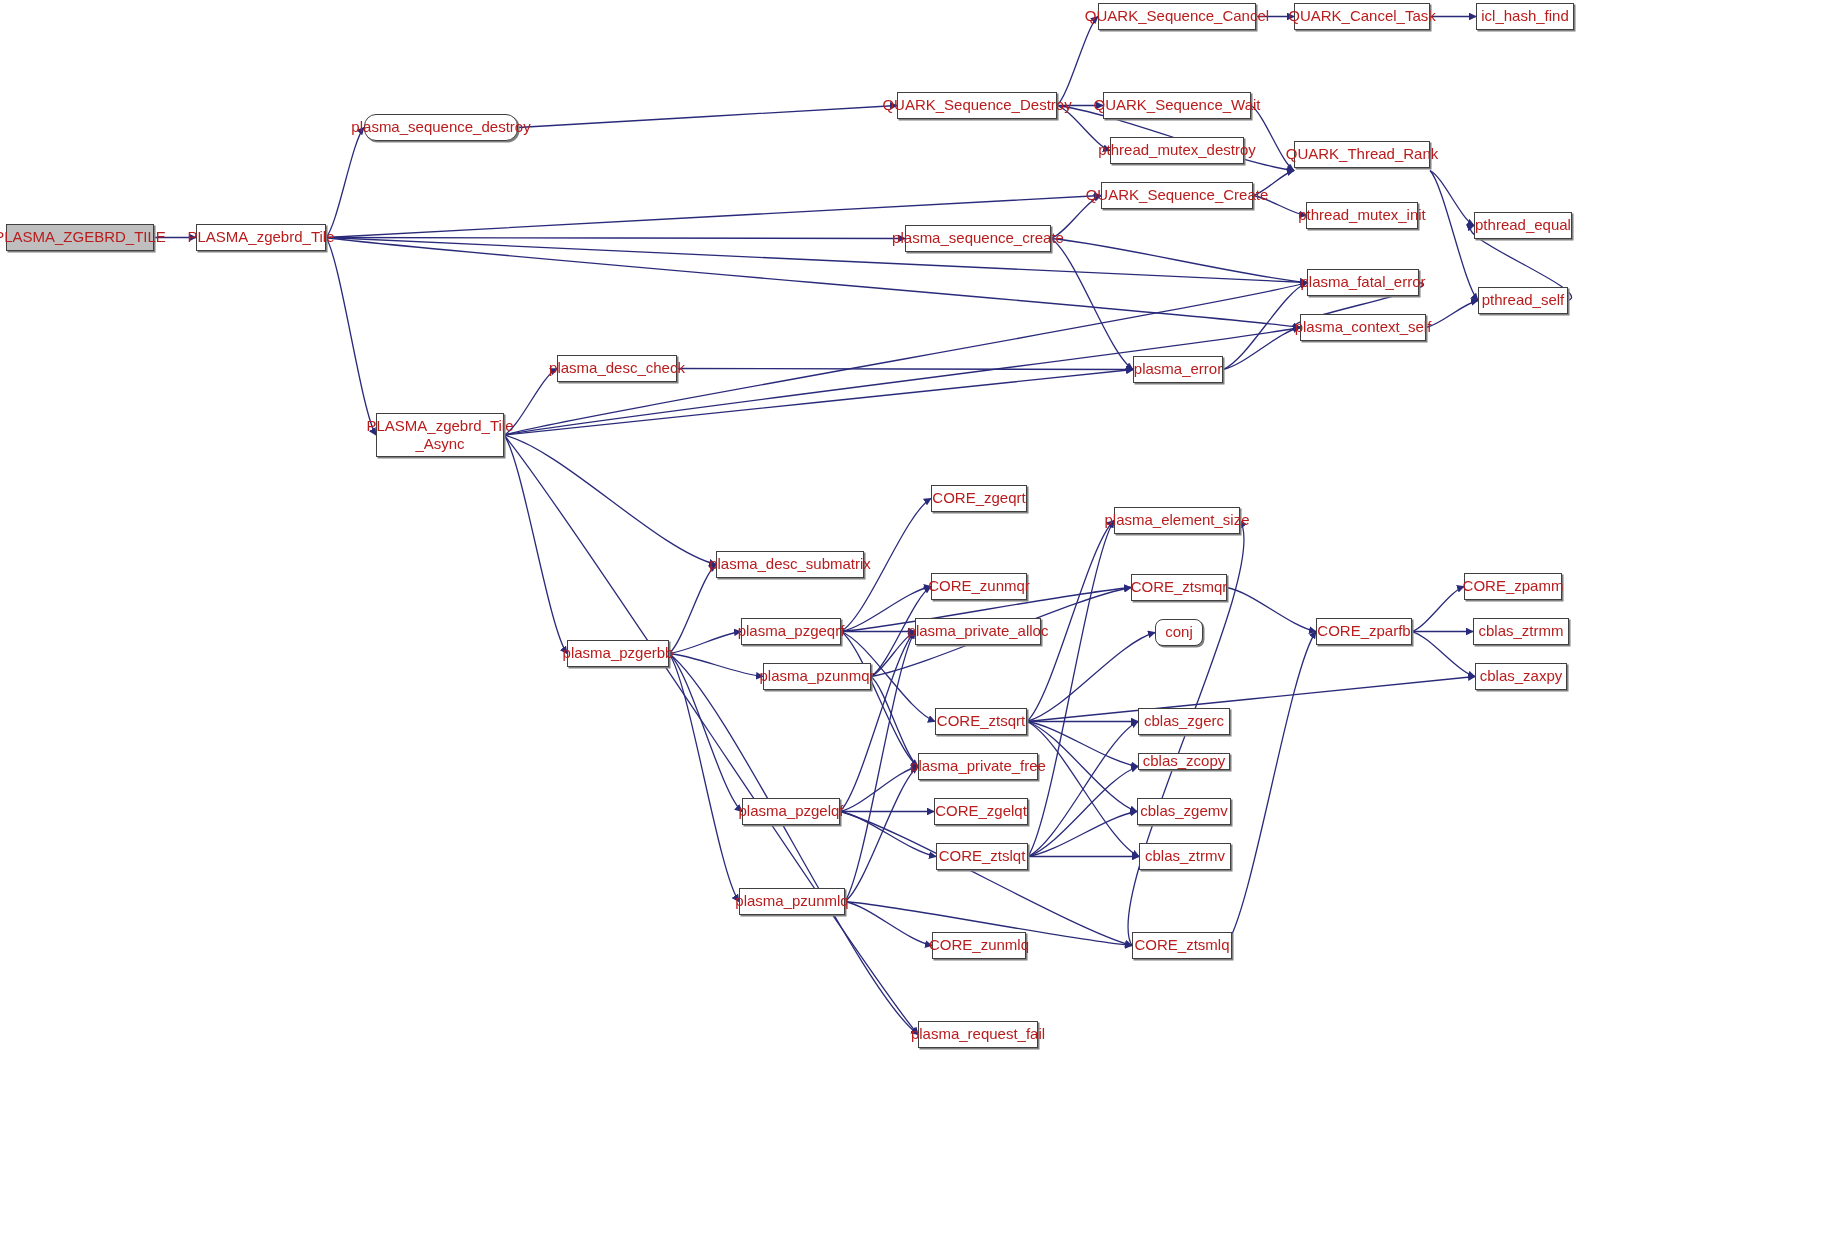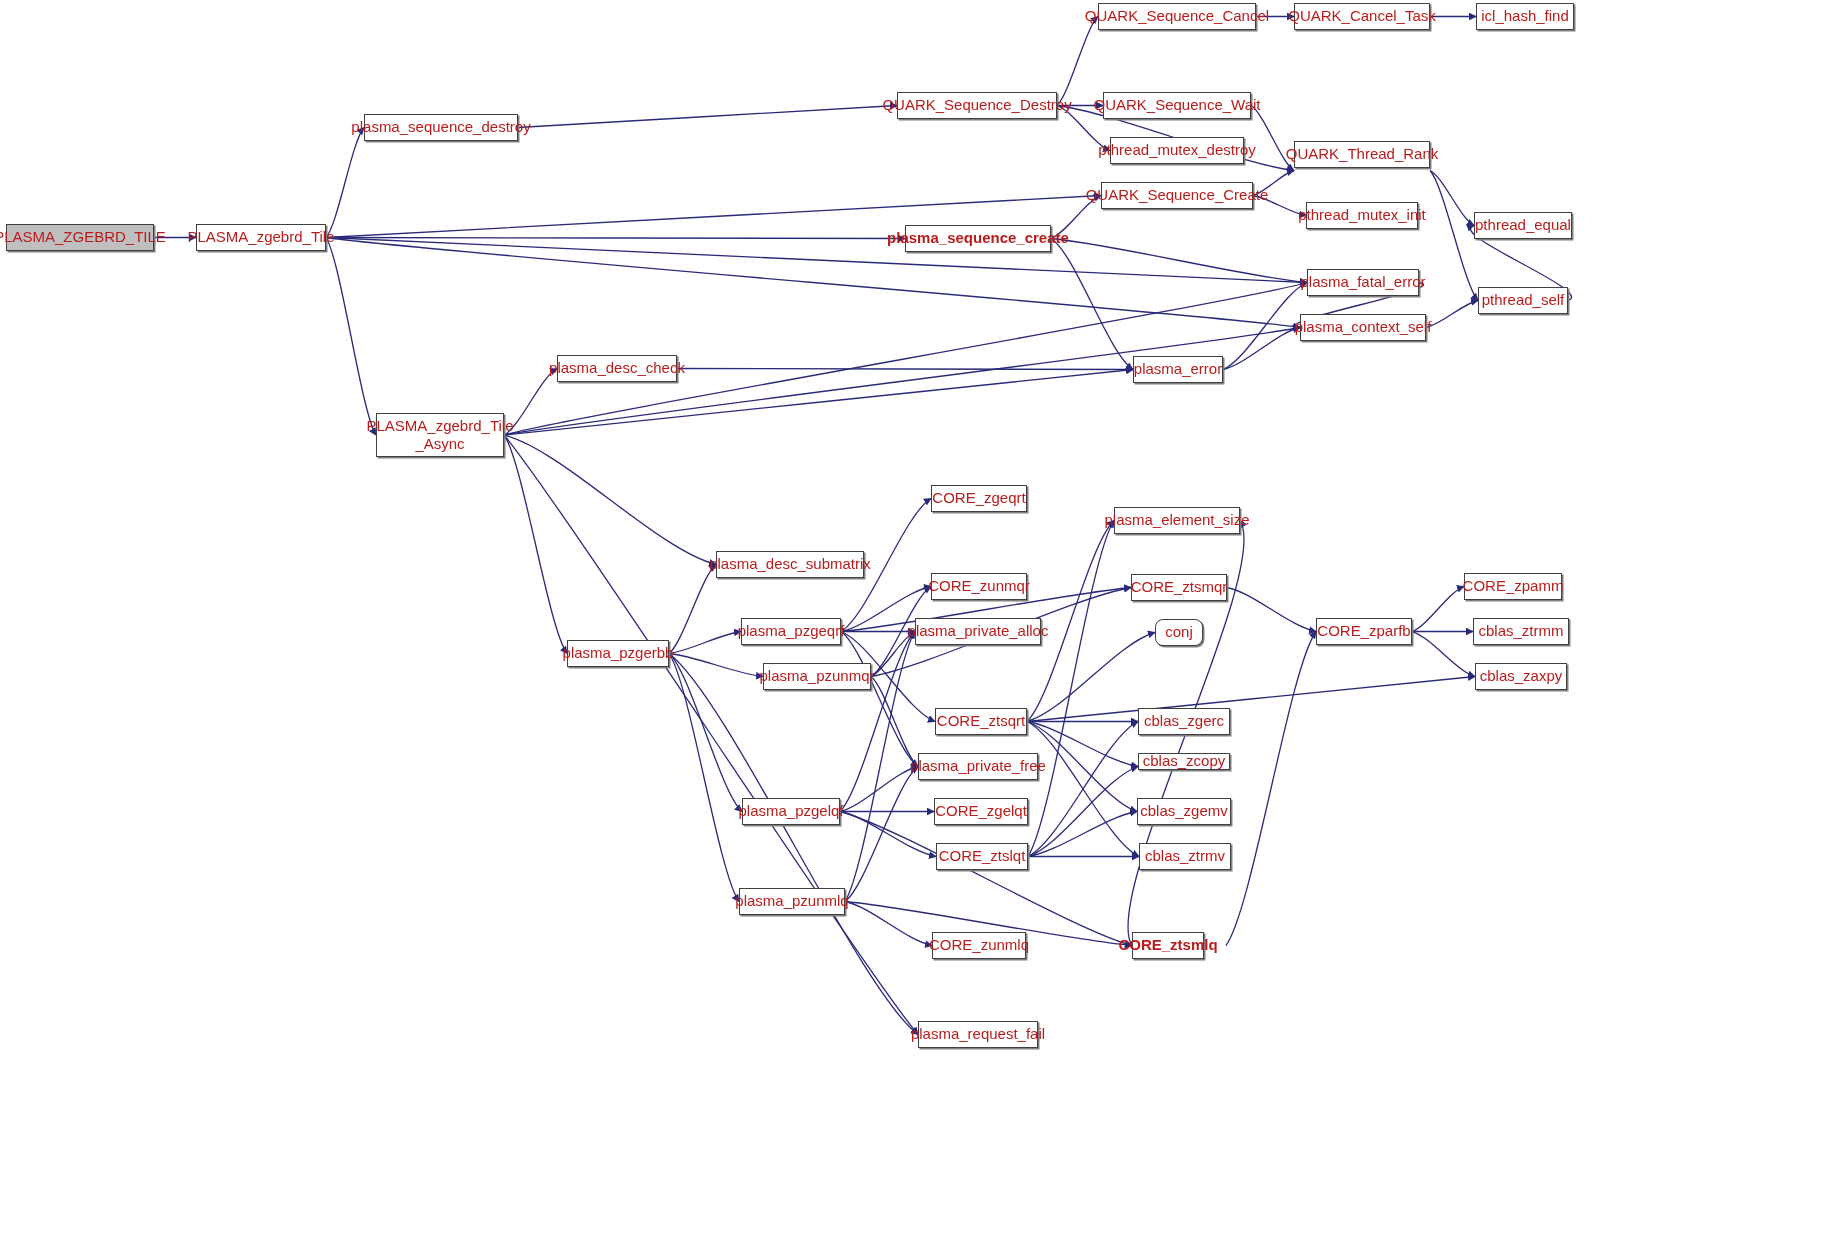--- a/index.html
+++ b/index.html
@@ -102,33 +102,33 @@
         <path d="M 845 901.5 C 866.9 885.3 896.1 782.7 918 766.5" marker-end="url(#arrow)"></path>
         <path d="M 845 901.5 C 871.1 906.78 905.9 940.22 932 945.5" marker-end="url(#arrow)"></path>
         <path d="M 845 901.5 C 905 906.78 1072 940.22 1132 945.5" marker-end="url(#arrow)"></path>
         <path d="M 1226 945.5 C 1253 907.82 1289 669.18 1316 631.5" marker-end="url(#arrow)"></path>
         <path d="M 1132 945.5 C 1099.6 894.5 1272.4 571.5 1240 520.5" marker-end="url(#arrow)"></path>
       </g>
   </svg>
   <div id="node-layer">
       <div class="node root" style="left: 6px; top: 224px; width: 148px; height: 27px;">PLASMA_ZGEBRD_TILE</div>
       <div class="node" style="left: 196px; top: 224px; width: 130px; height: 27px;">PLASMA_zgebrd_Tile</div>
-      <div class="node" style="left: 364px; top: 114px; width: 154px; height: 27px;">plasma_sequence_destroy</div>
+      <div class="node" style="left: 364px; top: 114px; width: 154px; height: 27px; border-radius: 12px;">plasma_sequence_destroy</div>
       <div class="node" style="left: 897px; top: 92px; width: 160px; height: 27px;">QUARK_Sequence_Destroy</div>
       <div class="node" style="left: 1098px; top: 3px; width: 158px; height: 27px;">QUARK_Sequence_Cancel</div>
       <div class="node" style="left: 1294px; top: 3px; width: 136px; height: 27px;">QUARK_Cancel_Task</div>
       <div class="node" style="left: 1476px; top: 3px; width: 98px; height: 27px;">icl_hash_find</div>
       <div class="node" style="left: 1103px; top: 92px; width: 148px; height: 27px;">QUARK_Sequence_Wait</div>
       <div class="node" style="left: 1110px; top: 137px; width: 134px; height: 27px;">pthread_mutex_destroy</div>
       <div class="node" style="left: 1294px; top: 141px; width: 136px; height: 27px;">QUARK_Thread_Rank</div>
       <div class="node" style="left: 1101px; top: 182px; width: 152px; height: 27px;">QUARK_Sequence_Create</div>
       <div class="node" style="left: 1306px; top: 202px; width: 112px; height: 27px;">pthread_mutex_init</div>
       <div class="node" style="left: 1474px; top: 212px; width: 98px; height: 27px;">pthread_equal</div>
       <div class="node" style="left: 1478px; top: 287px; width: 90px; height: 27px;">pthread_self</div>
-      <div class="node" style="left: 905px; top: 225px; width: 146px; height: 27px; font-weight: bold;">plasma_sequence_create</div>
+      <div class="node" style="left: 905px; top: 225px; width: 146px; height: 27px;">plasma_sequence_create</div>
       <div class="node" style="left: 1307px; top: 269px; width: 112px; height: 27px;">plasma_fatal_error</div>
       <div class="node" style="left: 1300px; top: 314px; width: 126px; height: 27px;">plasma_context_self</div>
       <div class="node" style="left: 557px; top: 355px; width: 120px; height: 27px;">plasma_desc_check</div>
       <div class="node" style="left: 1133px; top: 356px; width: 90px; height: 27px;">plasma_error</div>
       <div class="node two-line" style="left: 376px; top: 413px; width: 128px; height: 44px;">PLASMA_zgebrd_Tile
 _Async</div>
       <div class="node" style="left: 931px; top: 485px; width: 96px; height: 27px;">CORE_zgeqrt</div>
       <div class="node" style="left: 1114px; top: 507px; width: 126px; height: 27px;">plasma_element_size</div>
       <div class="node" style="left: 716px; top: 551px; width: 148px; height: 27px;">plasma_desc_submatrix</div>
       <div class="node" style="left: 931px; top: 573px; width: 96px; height: 27px;">CORE_zunmqr</div>
@@ -146,16 +146,16 @@
       <div class="node" style="left: 1138px; top: 708px; width: 92px; height: 27px;">cblas_zgerc</div>
       <div class="node" style="left: 918px; top: 753px; width: 120px; height: 27px;">plasma_private_free</div>
       <div class="node" style="left: 1138px; top: 753px; width: 92px; height: 17px;">cblas_zcopy</div>
       <div class="node" style="left: 1137px; top: 798px; width: 94px; height: 27px;">cblas_zgemv</div>
       <div class="node" style="left: 742px; top: 798px; width: 98px; height: 27px;">plasma_pzgelqf</div>
       <div class="node" style="left: 934px; top: 798px; width: 94px; height: 27px;">CORE_zgelqt</div>
       <div class="node" style="left: 936px; top: 843px; width: 92px; height: 27px;">CORE_ztslqt</div>
       <div class="node" style="left: 1139px; top: 843px; width: 92px; height: 27px;">cblas_ztrmv</div>
       <div class="node" style="left: 739px; top: 888px; width: 106px; height: 27px;">plasma_pzunmlq</div>
       <div class="node" style="left: 932px; top: 932px; width: 94px; height: 27px;">CORE_zunmlq</div>
-      <div class="node" style="left: 1132px; top: 932px; width: 72px; height: 27px; font-weight: bold;">CORE_ztsmlq</div>
+      <div class="node" style="left: 1132px; top: 932px; width: 100px; height: 27px;">CORE_ztsmlq</div>
       <div class="node" style="left: 918px; top: 1021px; width: 120px; height: 27px;">plasma_request_fail</div>
     </div>
 </div>
 
 </body></html>

